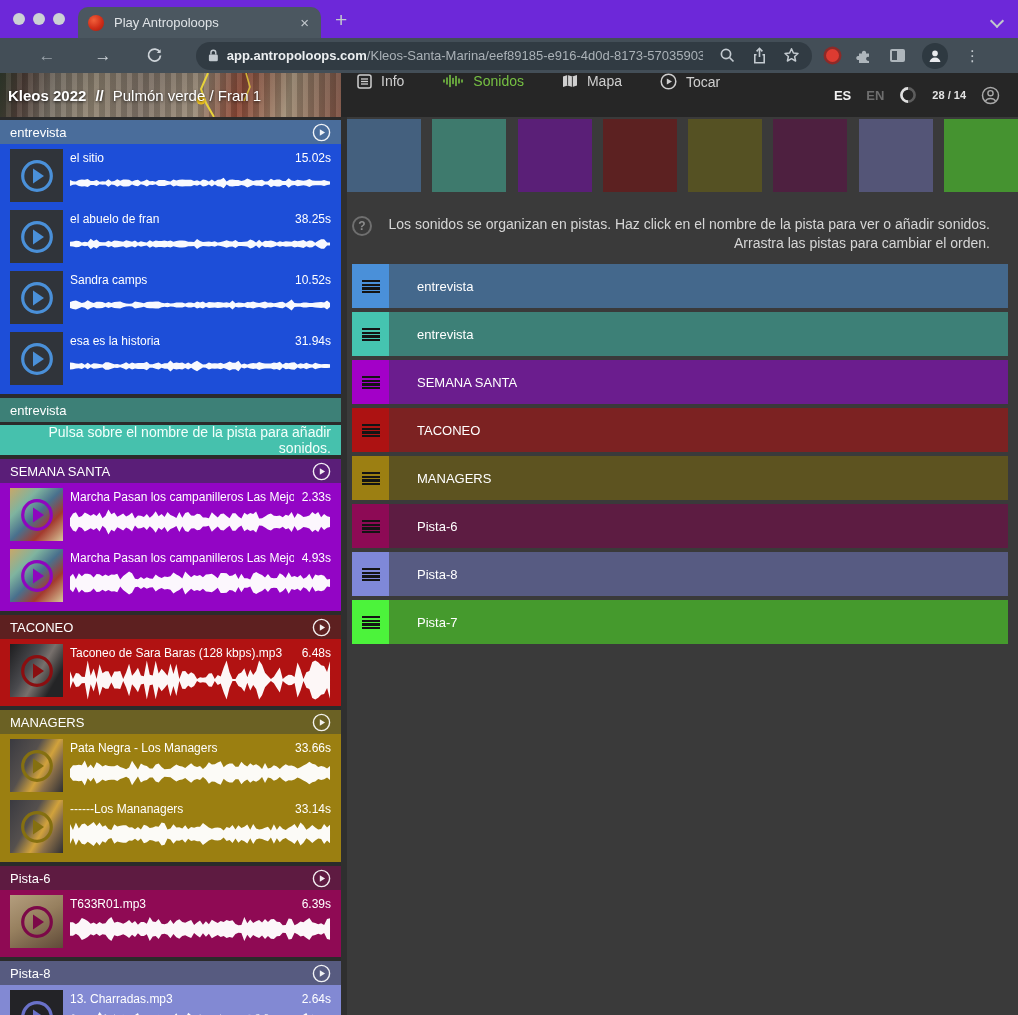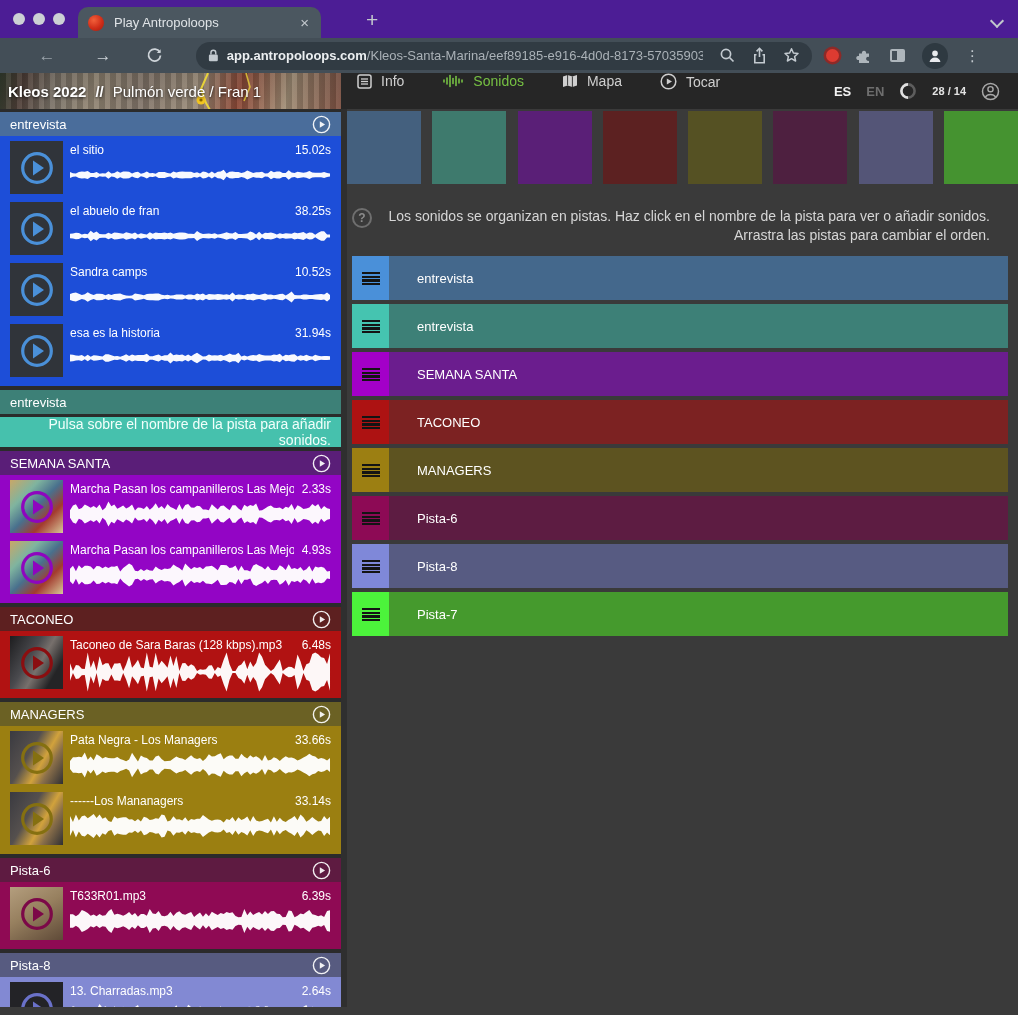--- a/index.html
+++ b/index.html
@@ -1,20 +1,20 @@
 <!DOCTYPE html>
 <html><head>
 <meta charset="utf-8">
 <style>
   html,body{margin:0;padding:0;}
   body{width:1018px;height:1015px;overflow:hidden;background:#3a3a3a;
        font-family:"Liberation Sans","DejaVu Sans",sans-serif;
        -webkit-font-smoothing:antialiased;position:relative;}
   
-  .tabstrip{height:38px;background:#4c1d95;display:flex;align-items:flex-end;position:relative;gap:31px;}
+  .tabstrip{height:38px;background:#6d28d9;display:flex;align-items:flex-end;position:relative;}
   .lights{position:absolute;left:13px;top:13px;display:flex;gap:8px;}
   .light{width:12px;height:12px;border-radius:50%;background:#ccd1d4;}
   .tab{margin-left:78px;width:243px;height:31px;background:#4b5760;border-radius:10px 10px 0 0;
        display:flex;align-items:center;padding:0 10px;box-sizing:border-box;}
   .favicon{width:16px;height:16px;border-radius:50%;flex:none;
        background:radial-gradient(circle at 36% 32%,#f2603a,#d02d18 55%,#9c1c0e);}
   .tab-title{color:#e0e4e7;font-size:13px;margin-left:10px;flex:1;white-space:nowrap;overflow:hidden;}
   .tab-close{color:#c2c8cd;font-size:15px;line-height:1;padding:2px;cursor:default;}
   .newtab{color:#c2c8cd;font-size:21px;font-weight:300;margin:0 0 6px 14px;}
   .tab-chev{position:absolute;right:16px;top:16px;width:8px;height:8px;border-right:2px solid #c2c8cd;
@@ -31,21 +31,21 @@
   .url .path{color:#aab1b7;}
   .pill-ic{margin-left:16px;flex:none;display:flex;}
   .tool-right{display:flex;align-items:center;margin-left:14px;gap:17px;}
   .record{width:13px;height:13px;border-radius:50%;background:#dd3b31;box-shadow:0 0 0 2.5px #8d2a28;}
   .panel-ic{width:15px;height:13px;border:2px solid #aeb6bc;border-radius:2px;box-sizing:border-box;
        background:linear-gradient(to left,#aeb6bc 0 6px,transparent 6px);}
   .avatar{width:26px;height:26px;border-radius:50%;background:#2e3941;display:flex;align-items:center;justify-content:center;}
   .kebab{color:#c2c8cd;font-size:15px;letter-spacing:0;}
   svg.ic{display:block;}
   
-  .appbar{height:36px;background:#262626;display:flex;align-items:stretch;}
+  .appbar{height:44px;background:#262626;display:flex;align-items:stretch;}
   .hero{width:341px;flex:none;position:relative;display:flex;align-items:center;overflow:hidden;
     background:
       linear-gradient(100deg,#3e4a38 0%,#5d4a42 7%,#8d8478 16%,#a89a85 28%,#97887b 42%,#b3a28c 58%,#a2543f 70%,#b9a489 84%,#8f5b4a 100%);}
   .hero::after{content:"";position:absolute;inset:0;
       background:repeating-linear-gradient(90deg,rgba(0,0,0,.14) 0 6px,rgba(255,255,255,.06) 6px 11px),
                  linear-gradient(rgba(0,0,0,.22),rgba(0,0,0,.12));}
   .hero svg{position:absolute;inset:0;z-index:2;}
   .hero-title{position:relative;z-index:3;color:#fff;font-size:15px;margin-left:8px;white-space:nowrap;
       text-shadow:0 1px 3px rgba(0,0,0,.75);}
   .hero-title .proj{font-weight:700;}

